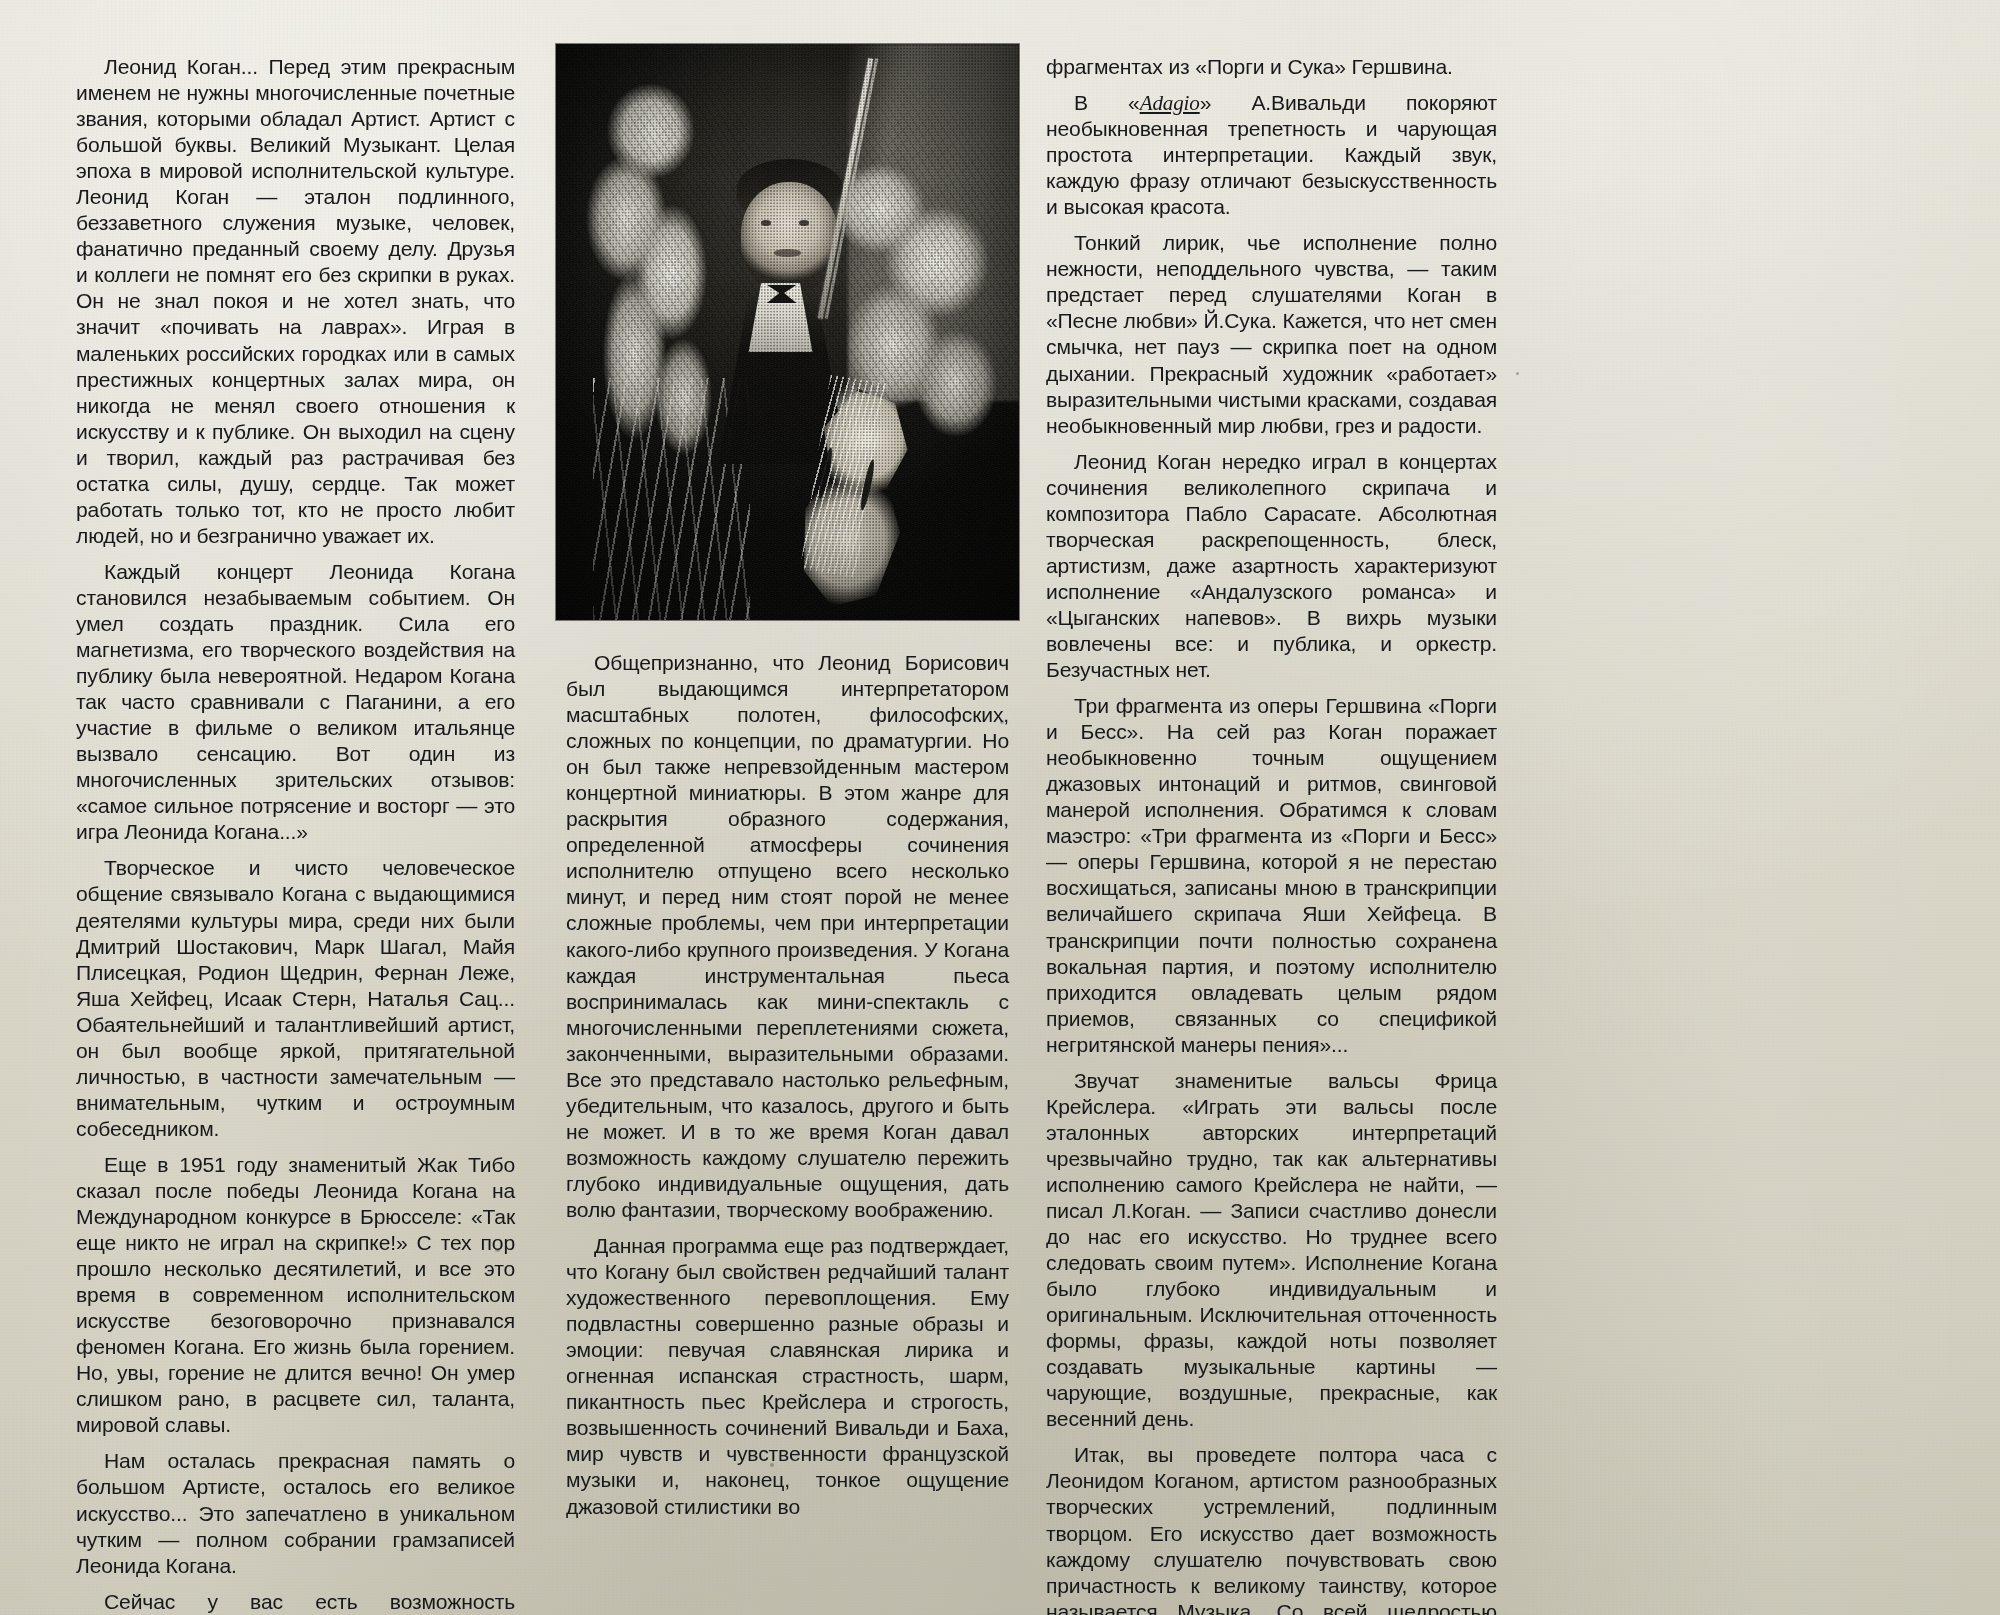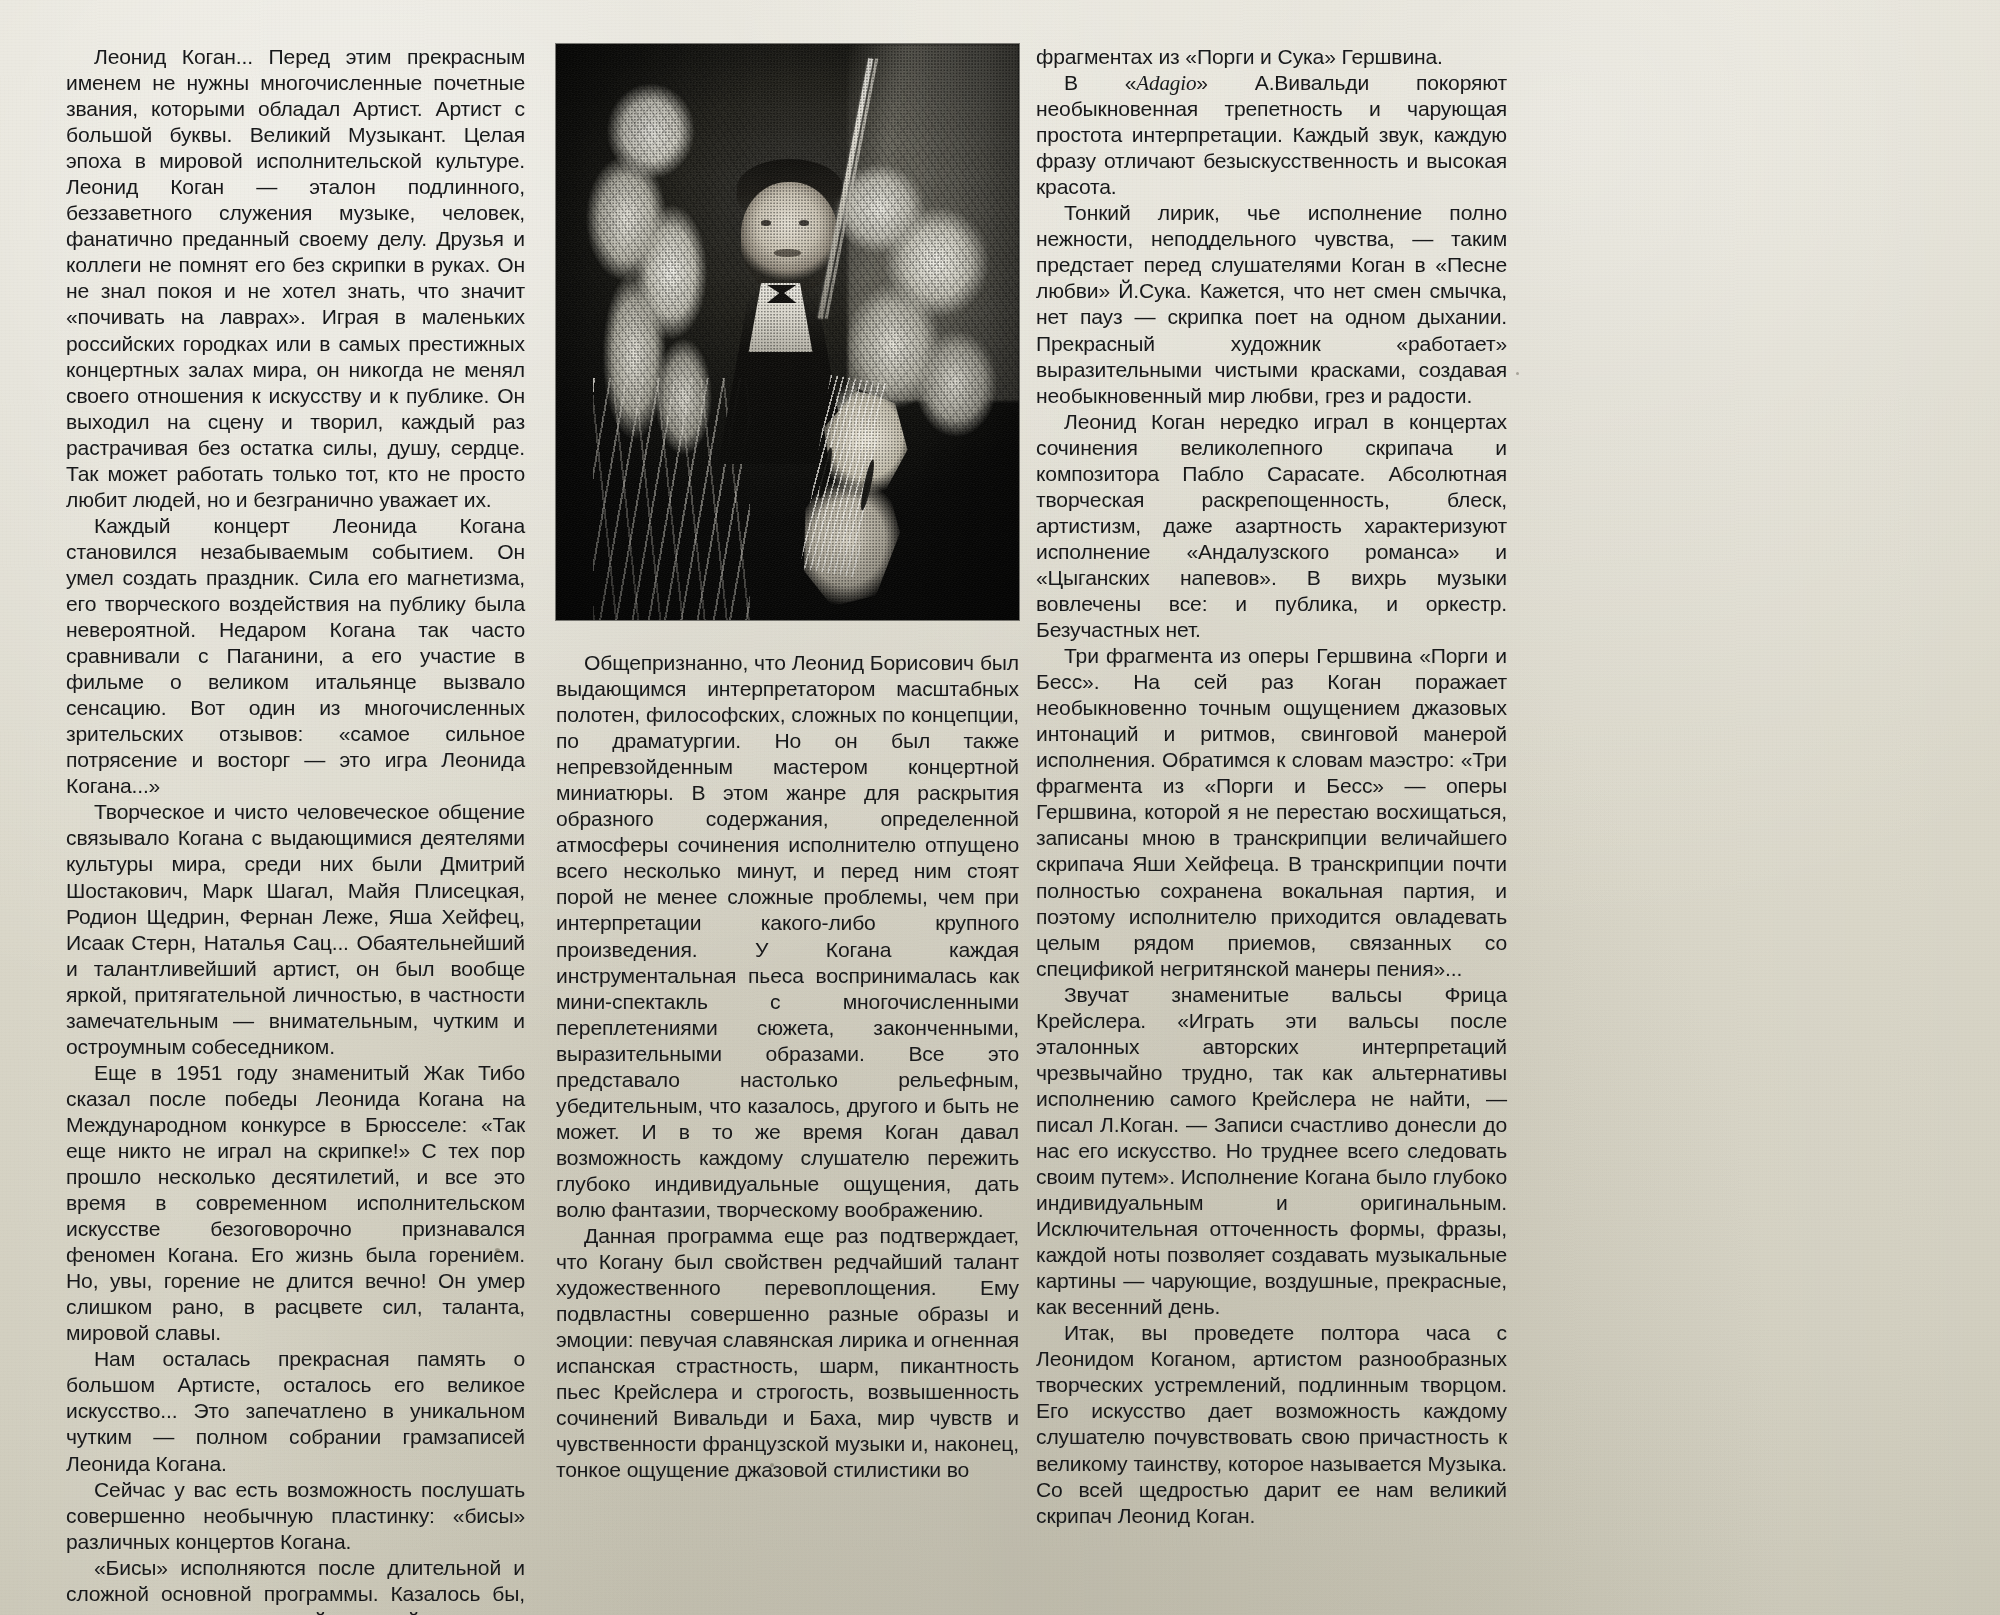--- a/index.html
+++ b/index.html
@@ -63,21 +63,21 @@
     text-align:justify;
     text-justify:inter-word;
     hyphens:manual;
     -webkit-hyphens:manual;
     word-spacing:0.1px;
   }
   #col1{ left:66px;  width:459px; }
   #col2{ left:556px; width:463px; }
   #col3{ left:1036px;width:471px; }
 
-  .col p{ margin:0; text-indent:28px; }
+  .col p{ margin:10px; text-indent:28px; }
   .col p.cont{ text-indent:0; }
 
   
   #photo-wrap{
     float:none;
     width:463px;
     height:576px;
     margin:0 0 30px 0;
     position:relative;
   }
@@ -239,21 +239,21 @@
   .photo-vig{
     inset:0;
     background:radial-gradient(ellipse 78% 78% at 50% 46%, rgba(0,0,0,0) 48%, rgba(0,0,0,.45) 92%, rgba(0,0,0,.6) 100%);
   }
   
   .photo-toprule{
     left:0;right:0;top:0;height:3px;
     background:linear-gradient(90deg, rgba(196,185,120,.65), rgba(208,198,140,.45), rgba(160,152,110,.5));
   }
 
-  .lat{ font-family:"Liberation Serif","DejaVu Serif",serif; font-style:italic; }
+  .lat{ font-family:"Liberation Serif","DejaVu Serif",serif; font-style:italic;text-decoration:underline; }
 
   
   .speck{position:absolute;background:rgba(90,86,74,.45);border-radius:50%;}
 </style>
 </head>
 <body>
 
 <div id="sheet">
   <div id="bands"></div>
   <div id="grain"></div>

